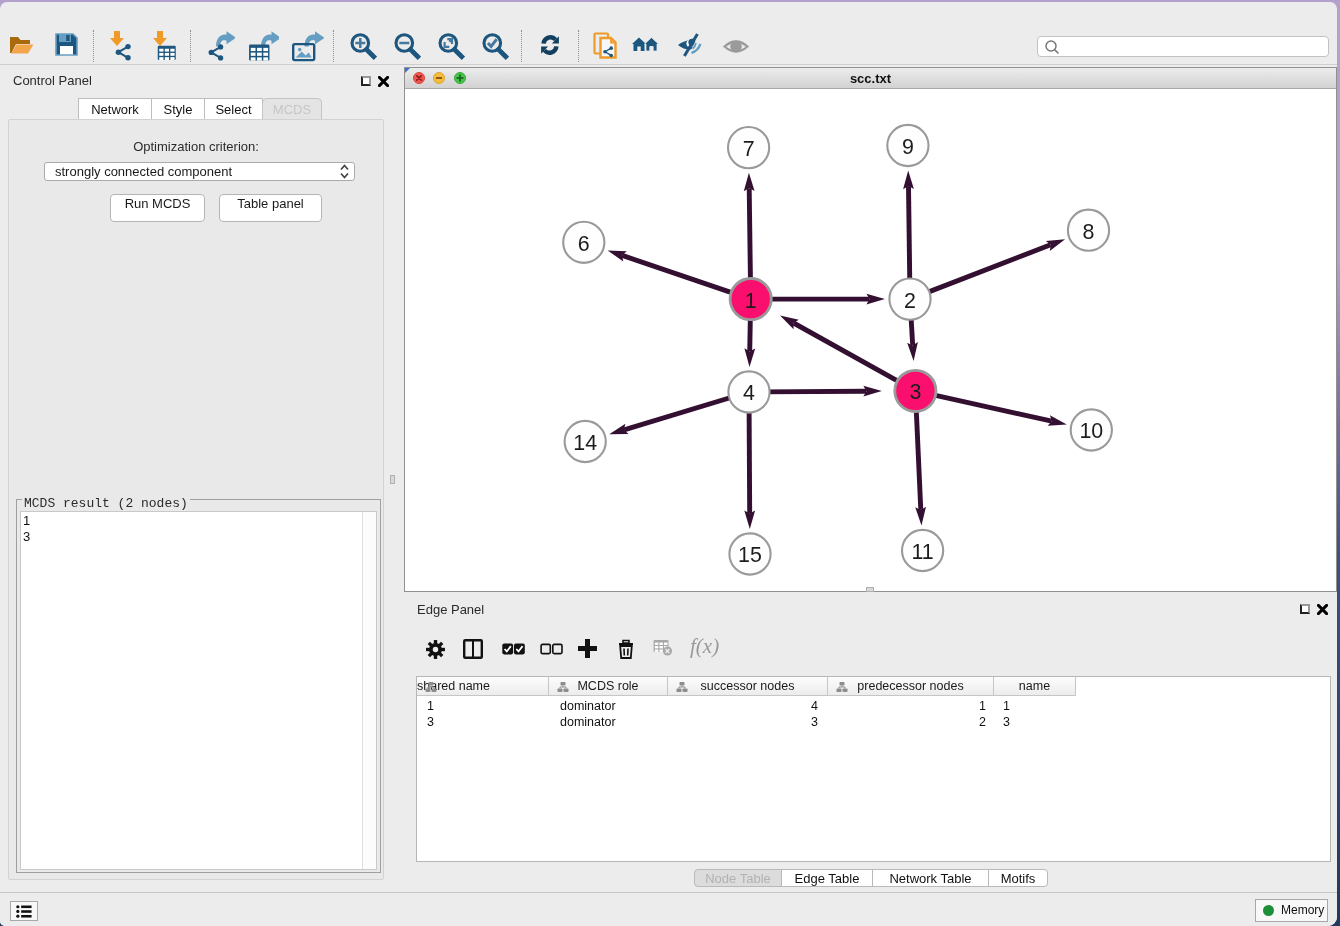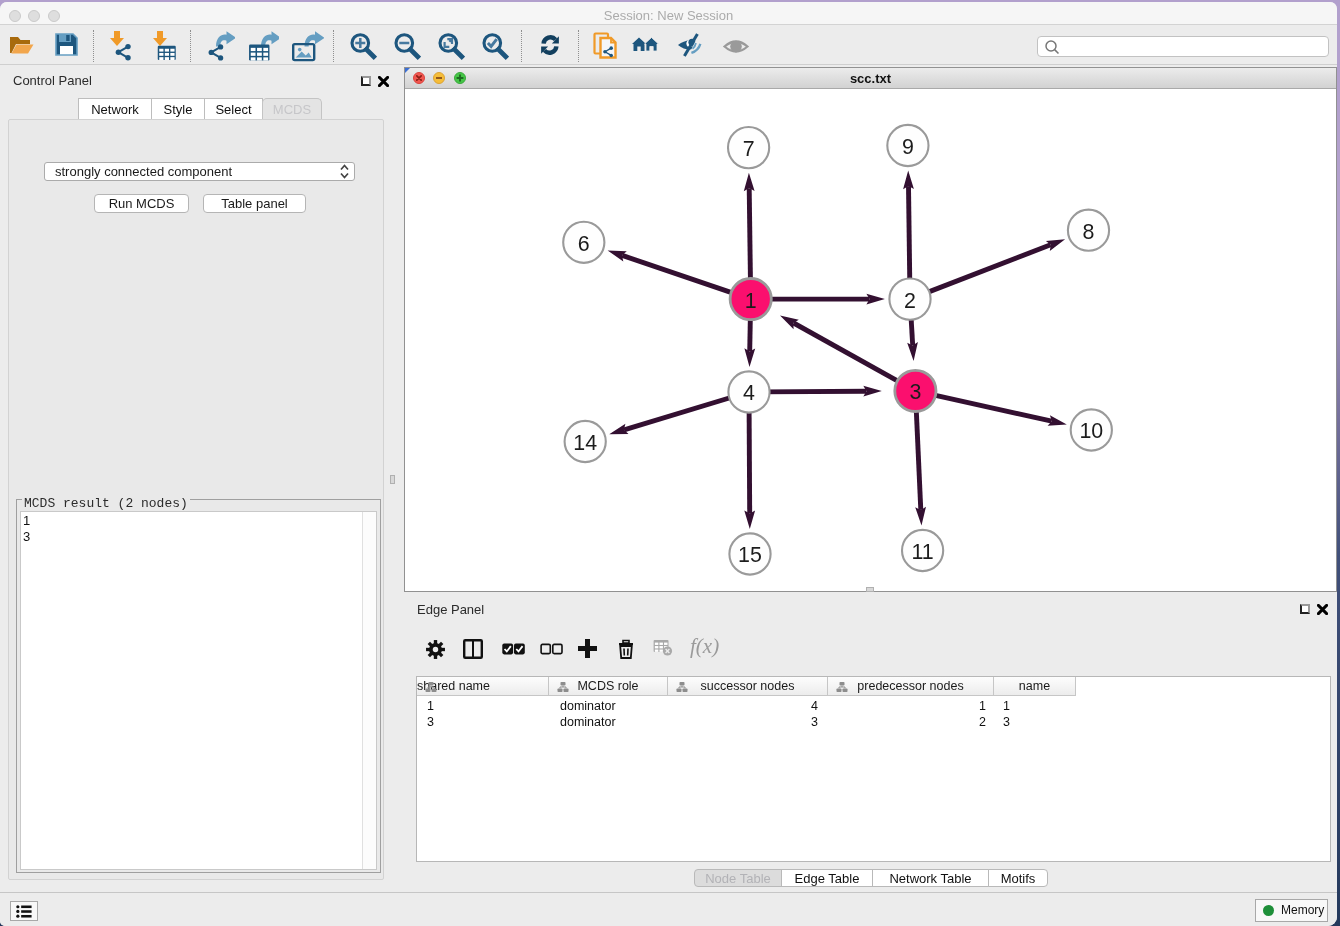--- a/index.html
+++ b/index.html
@@ -7,36 +7,30 @@
 .win { position:absolute; left:0; top:2px; width:1337px; height:924px; background:#ececec; border-radius:7px 7px 9px 5px; overflow:hidden;}
 .titlebar { position:absolute; left:0; top:0; width:100%; height:23px; background:#f6f6f6; border-bottom:1px solid #d3d3d3; }
 .circle { position:absolute; top:7.5px; width:12px; height:12px; border-radius:50%; background:#dedede; border:1px solid #cacaca; }
 .apptitle { position:absolute; top:5.5px; width:100%; text-align:center; font-size:13px; color:#ababab; }
 .toolbar { position:absolute; left:0; top:24px; width:100%; height:39px; background:#ececec; border-bottom:1px solid #cfcfcf; }
 .sep { position:absolute; top:4px; height:32px; width:0; border-left:1px dotted #8f8f8f; }
 .searchbox { position:absolute; left:1037px; top:10px; width:292px; height:21px; background:#fff; border:1px solid #c2c2c2; border-radius:4px; }
 .cp-head { font-size:13px; color:#2b2b2b; position:absolute; }
 .tab { position:absolute; top:96px; height:22px; background:#fff; border:1px solid #bdbdbd; font-size:13px; color:#111; text-align:center; line-height:21px; }
 .panel { position:absolute; left:8px; top:117px; width:376px; height:761px; background:#e9e9e9; border:1px solid #d2d2d2; border-radius:2px; }
-.btn { position:absolute; background:#fff; border:1px solid #b5b5b5; border-radius:4px; font-size:13px; color:#1a1a1a; text-align:center; line-height:17px; height:19px; }
+.btn { position:absolute; background:#fff; border:1px solid #b5b5b5; border-radius:4px; font-size:13px; color:#1a1a1a; text-align:center; line-height:17px; height:28px;margin-left:16px; }
 .netwin { position:absolute; left:404px; top:65px; width:933px; height:525px; border:1px solid #919191; background:#fff; }
 .nettitle { position:absolute; left:0; top:0; width:100%; height:21px; background:linear-gradient(#ececec,#d2d2d2); border-bottom:1px solid #a9a9a9; }
 .tablepanel { position:absolute; left:404px; top:593px; width:933px; height:296px; background:#ececec; }
 .btab { position:absolute; top:274px; height:18px; background:#fff; border:1px solid #b9b9b9; font-size:13px; color:#111; text-align:center; line-height:17px; }
 .statusbar { position:absolute; left:0; top:890px; width:100%; height:34px; background:#ececec; border-top:1px solid #c6c6c6; }
 .gbx { position:absolute; font-size:13px; color:#2b2b2b; }
 </style></head><body>
 
 <div class="win">
-<div class="titlebar">
-<div class="circle" style="left:8.6px"></div>
-<div class="circle" style="left:28px"></div>
-<div class="circle" style="left:47.7px"></div>
-<div class="apptitle">Session: New Session</div>
-    </div>
 <div class="toolbar">
 <div class="sep" style="left:93px"></div>
 <div class="sep" style="left:190px"></div>
 <div class="sep" style="left:333px"></div>
 <div class="sep" style="left:521px"></div>
 <div class="sep" style="left:578px"></div>
 </div>
 <svg style="position:absolute;left:8px;top:30px" width="28" height="26" viewBox="0 0 28 26">
       <path d="M2 5 L10 5 L12.5 8 L22 8 L22 12 L8 12 L3.5 21 L2 21 Z" fill="#a86a0c"></path>
       <path d="M8.5 12.5 L25.5 12.5 L20 21.5 L3.5 21.5 Z" fill="#f2a64c"></path>
@@ -188,20 +182,21 @@
 <div class="cp-head" style="left:13px;top:71px;">Control Panel</div>
 <div style="position:absolute;left:361px;top:74px;width:10px;height:10px;border:2px solid #222;border-top-color:#999;border-right-color:#999;background:#fff;"></div>
 <svg style="position:absolute;left:378px;top:74px" width="11" height="11" viewBox="0 0 12 12">
       <path d="M1.5 1.5 L10.5 10.5 M10.5 1.5 L1.5 10.5" stroke="#000" stroke-width="3.2" stroke-linecap="round"></path>
     </svg>
 <div class="tab" style="left:78px;width:74px;">Network</div>
 <div class="tab" style="left:151px;width:54px;">Style</div>
 <div class="tab" style="left:204px;width:59px;">Select</div>
 <div class="tab" style="left:262px;width:60px;background:#e4e4e4;color:#c6c6c9;border-color:#c4c4c4;border-radius:5px 5px 0 0;border-bottom-color:#e9e9e9;">MCDS</div>
 <div class="panel"></div>
+<div class="abs" style="left:0;top:137px;width:392px;text-align:center;font-size:13px;color:#2b2b2b;">Optimization criterion:</div>
 <div class="abs" style="left:44px;top:160px;width:311px;height:19px;background:#fff;border:1px solid #ababab;border-radius:3px;font-size:13px;color:#1a1a1a;line-height:17px;padding-left:10px;">strongly connected component</div>
 <svg style="position:absolute;left:339px;top:162px" width="11" height="15" viewBox="0 0 11 15">
       <path d="M2 5.5 L5.5 1.5 L9 5.5 M2 9.5 L5.5 13.5 L9 9.5" fill="none" stroke="#444" stroke-width="1.7"></path>
     </svg>
 <div class="btn" style="left:94px;top:192px;width:95px;">Run MCDS</div>
 <div class="btn" style="left:203px;top:192px;width:103px;">Table panel</div>
 <div class="abs" style="left:16px;top:497px;width:365px;height:374px;border:1px solid #9f9f9f;"></div>
 <div class="gbx" style="left:22px;top:494px;background:#e9e9e9;padding:0 2px;font-family:Liberation Mono, monospace;">MCDS result (2 nodes)</div>
 <div class="abs" style="left:20px;top:509px;width:357px;height:359px;background:#fff;border:1px solid #c9c9c9;"></div>
 <div class="abs" style="left:362px;top:510px;width:14px;height:357px;background:#fcfcfc;border-left:1px solid #e0e0e0;"></div>

